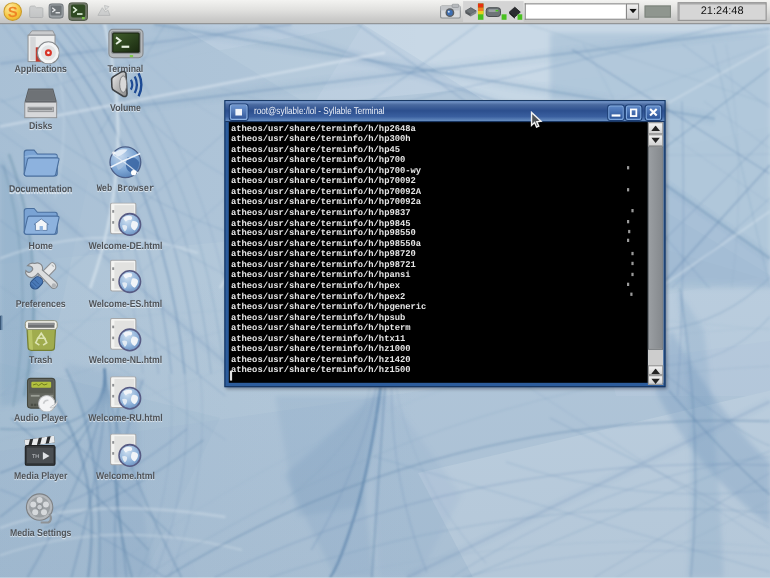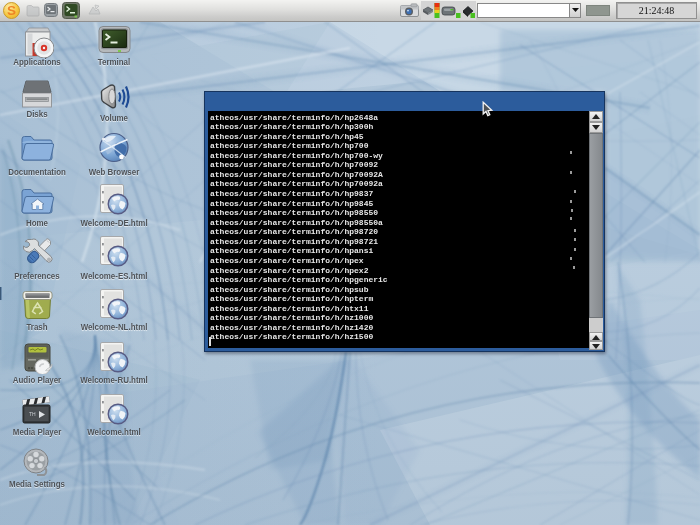--- a/index.html
+++ b/index.html
@@ -279,21 +279,21 @@
       <rect x="48.5" y="10" width="4.5" height="5" fill="#49c020"></rect>
     </svg>
     <div class="tb" style="left:477px;top:3px;width:92px;height:15px;background:#fff;border:1px solid #888;border-right:none;"></div>
     <div class="tb" style="left:569px;top:3px;width:12px;height:15px;background:linear-gradient(#f0f0f0,#cfcfcf);border:1px solid #888;">
       <svg width="7" height="4" style="display:block;margin:4px auto 0;">
           <path d="M0 0 L7 0 L3.5 4 Z" fill="#111"></path>
         </svg>
     </div>
     <div class="tb" style="left:586px;top:5px;width:24px;height:11px;background:#8f968f;border:1px solid #7e857e;"></div>
     <div class="tb" style="left:616px;top:2px;width:81px;height:17px;background:#d6d6d6;border:1px solid #909090;box-shadow:inset 1px 1px 0 #a8a8a8;">
-      <div style="font-size:10px;color:#111;text-align:center;margin-top:2px;font-family:Liberation Serif, serif;">21:24:48</div>
+      <div style="font-size:10px;color:#111;text-align:center;margin-top:2px;">21:24:48</div>
     </div>
   </div>
   <div id="icons">
     <div class="cell" style="left:-2px;top:26px;">
       <svg width="34" height="32" viewBox="0 0 34 32">
         <path d="M6 6 L9 2 L28 2 L30 6 Z" fill="#c9cbcd" stroke="#8e9194" stroke-width="0.8"></path>
         <rect x="5.5" y="6" width="24.5" height="24" fill="#eceded" stroke="#8e9194" stroke-width="0.9"></rect>
         <rect x="7.5" y="7.5" width="5" height="21" fill="#d5d7d9"></rect>
         <rect x="12.5" y="17" width="8" height="13" fill="#c13a2e"></rect>
         <circle cx="24" cy="22" r="10" fill="#f4f5f6" stroke="#85888b" stroke-width="1"></circle>
@@ -409,36 +409,36 @@
             <stop offset="0.55" stop-color="#2c431e"></stop>
             <stop offset="1" stop-color="#1a2a10"></stop>
         </linearGradient>
         <rect x="5" y="4.5" width="23" height="16.5" fill="url(#tg)"></rect>
         <path d="M7.5 8 L11.5 11 L7.5 14" stroke="#e6efe0" stroke-width="1.8" fill="none"></path>
         <rect x="12.5" y="15.5" width="7" height="2" fill="#e6efe0"></rect>
         <rect x="20" y="24" width="3" height="2" fill="#7ec84a"></rect>
       </svg>
       <div class="lbl" style="top:31px;">Terminal</div>
     </div>
-    <div class="cell" style="left:75px;top:83px;text-decoration:underline;">
+    <div class="cell" style="left:75px;top:63px;text-decoration:underline;">
       <svg width="34" height="31" viewBox="0 0 34 31">
         <linearGradient id="spk" x1="0" y1="0" x2="1" y2="1">
           <stop offset="0" stop-color="#f0f0f0"></stop>
             <stop offset="0.5" stop-color="#b8b8b8"></stop>
             <stop offset="1" stop-color="#888"></stop>
         </linearGradient>
         <path d="M4.5 10 Q4 8 6.5 6.5 L13 2.5 Q16 1 17.5 3.5 L18.5 22 Q18.5 25.5 15 24.5 L7 19.5 Q4.8 18.5 4.7 16 Z" fill="url(#spk)" stroke="#3e4246" stroke-width="1.4"></path>
         <ellipse cx="15" cy="13.5" rx="3.2" ry="7.5" fill="#d8d8d8" stroke="#77797b" stroke-width="0.8"></ellipse>
         <path d="M22 9.5 Q24.5 14 22 18.5" stroke="#1d4a94" stroke-width="2" fill="none"></path>
         <path d="M25.5 6.5 Q29.3 14 25.5 21.5" stroke="#1d4a94" stroke-width="2.1" fill="none"></path>
         <path d="M29 3.5 Q34 14 29 24.5" stroke="#1d4a94" stroke-width="2.2" fill="none"></path>
       </svg>
       <div class="lbl" style="top:30px;">Volume</div>
     </div>
-    <div class="cell" style="left:75px;top:131px;">
+    <div class="cell" style="left:75px;top:131px;font-family:Liberation Mono, monospace;">
       <svg width="34" height="34" viewBox="0 0 34 34">
         <radialGradient id="gl" cx="0.35" cy="0.3" r="0.95">
           <stop offset="0" stop-color="#c6d9ee"></stop>
             <stop offset="0.5" stop-color="#7da6d4"></stop>
             <stop offset="1" stop-color="#3e68a2"></stop>
         </radialGradient>
         <circle cx="17" cy="16.5" r="14" fill="url(#gl)" stroke="#4c5f88" stroke-width="1.2"></circle>
         <path d="M7 8 Q12 3.5 19 5 Q16 9 10 11.5 Q7.5 10 7 8 Z" fill="#e8f0f8" opacity="0.9"></path>
         <path d="M19 12 Q27 11 29.5 16.5 Q29.5 23 24 26.5 Q18.5 25.5 17.5 20 Q17.5 14.5 19 12 Z" fill="#3f6ca8" opacity="0.95"></path>
         <path d="M9 14 Q14.5 13 16.5 16 Q15.5 21.5 10.5 23.5 Q7.5 19 9 14 Z" fill="#a6c0de" opacity="0.8"></path>
@@ -495,20 +495,41 @@
         <circle cx="21" cy="20" r="9.8" fill="url(#gl2)" stroke="#575b84" stroke-width="1.4"></circle>
         <path d="M15 14 Q18 11.5 22.5 12.5 Q24 14.5 22 16 Q19 15 17.5 17.5 Q15.5 16 15 14 Z" fill="#f2f5f9"></path>
         <path d="M23.5 17 Q27.5 16.5 28.5 19.5 Q28.3 23.5 25.5 25.5 Q22.5 24.5 22 21.5 Q22 18.5 23.5 17 Z" fill="#f0f4f8"></path>
         <path d="M14 21 Q16.5 20 18.5 21.5 Q19 24.5 16.5 26.5 Q14.5 24.5 14 21 Z" fill="#e9eff6" opacity="0.9"></path>
       </g>
     </defs>
   </svg>
   <div style="position:absolute;left:0px;top:287px;width:2px;height:13px;background:#3a5878;border-right:1px solid #6c8cac;"></div>
   <div id="win">
     <div id="winframe"></div>
+    <div id="tbarwin">
+      <div id="closewidget">
+          <div></div>
+        </div>
+      <div id="titletxt">root@syllable:/lol - Syllable Terminal</div>
+      <div class="wbtn" style="left:348px;">
+          <svg width="12" height="11">
+            <rect x="2" y="7" width="8" height="2" fill="#fff"></rect>
+          </svg>
+        </div>
+      <div class="wbtn" style="left:364px;">
+          <svg width="12" height="11">
+            <rect x="3.5" y="2.5" width="5" height="6" fill="none" stroke="#fff" stroke-width="1.6"></rect>
+          </svg>
+        </div>
+      <div class="wbtn" style="left:382px;">
+          <svg width="12" height="11">
+            <path d="M3 2 L9 8 M9 2 L3 8" stroke="#fff" stroke-width="1.9"></path>
+          </svg>
+        </div>
+    </div>
     <div id="term">atheos/usr/share/terminfo/h/hp2648a
 atheos/usr/share/terminfo/h/hp300h
 atheos/usr/share/terminfo/h/hp45
 atheos/usr/share/terminfo/h/hp700
 atheos/usr/share/terminfo/h/hp700-wy
 atheos/usr/share/terminfo/h/hp70092
 atheos/usr/share/terminfo/h/hp70092A
 atheos/usr/share/terminfo/h/hp70092a
 atheos/usr/share/terminfo/h/hp9837
 atheos/usr/share/terminfo/h/hp9845

